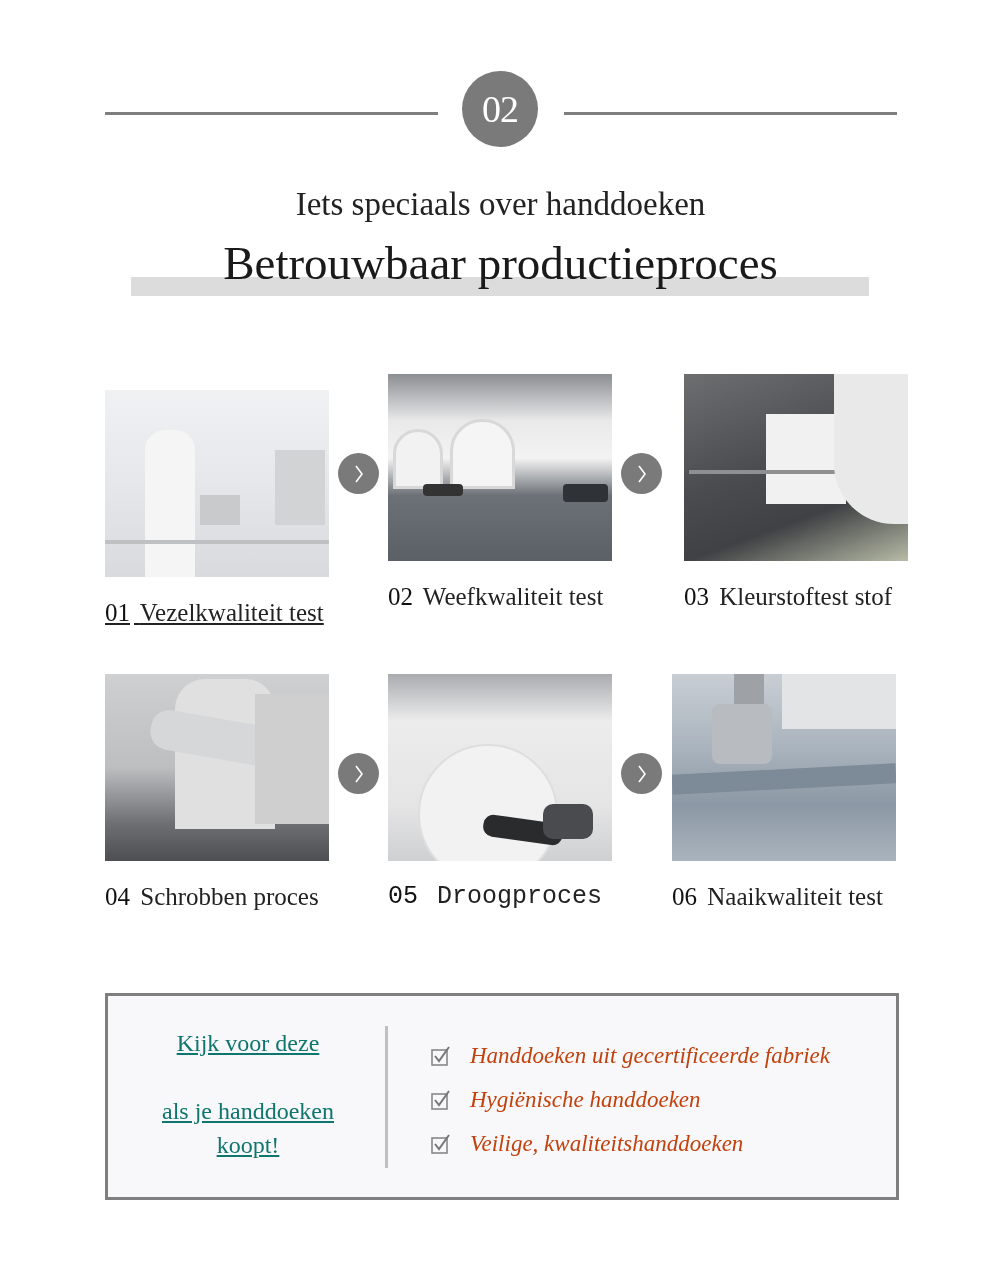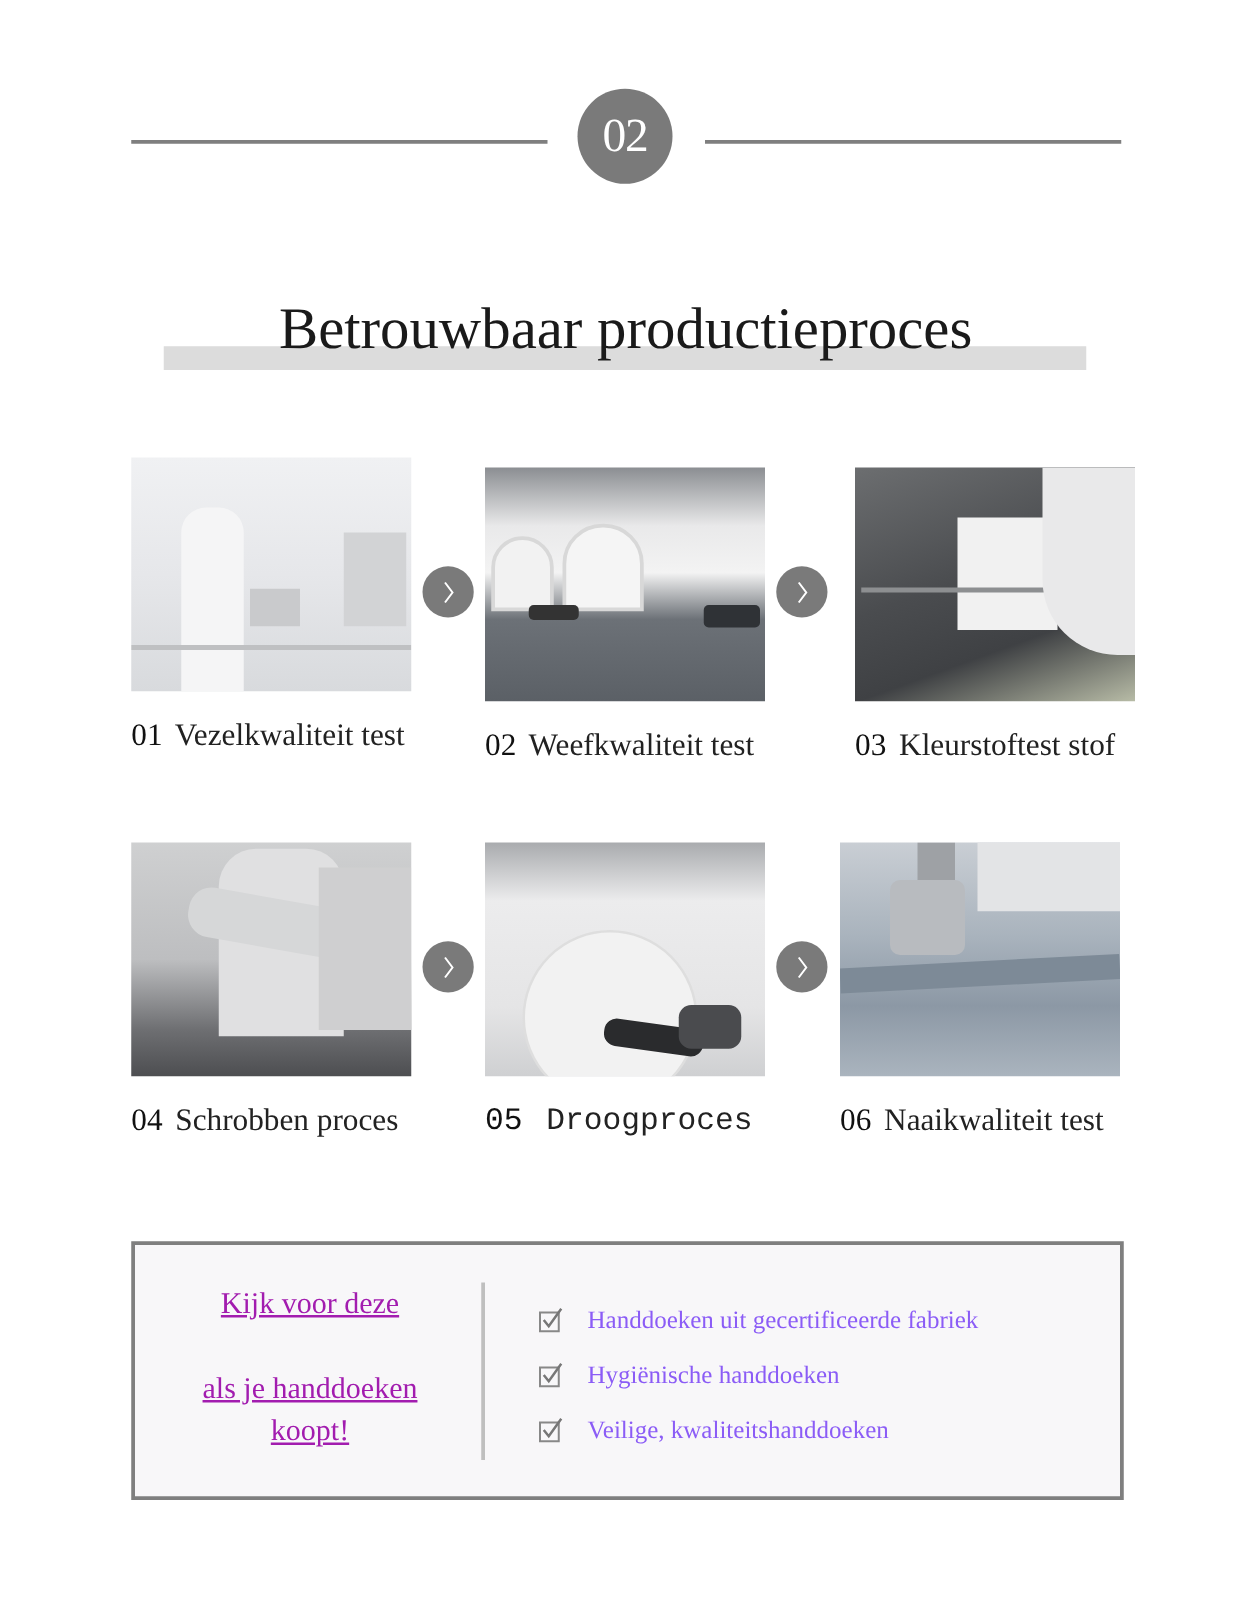--- a/index.html
+++ b/index.html
@@ -61,44 +61,45 @@
 
     
     .info-box {
       position: absolute; left: 105px; top: 993px; width: 794px; height: 207px;
       border: 3px solid #7f7f7f; background: #f8f7f9;
     }
     .info-left {
       position: absolute; left: 0; top: 30px; width: 280px;
       text-align: center; font-size: 24px; line-height: 34px;
     }
-    .info-left a { color: #a21caf; text-decoration: underline; margin-top: 23px; }
+    .info-left a { color: #0f766e; text-decoration: underline; margin-top: 23px; }
     .info-left .gap { height: 34px; }
     .info-divider {
       position: absolute; left: 277px; top: 30px; width: 3px; height: 142px; background: #bfbfbf;
     }
     .info-list { position: absolute; left: 322px; top: 38px; }
     .info-item {
-      display: flex; align-items: center; height: 44px; font-size: 20px; color: #8b5cf6;
+      display: flex; align-items: center; height: 44px; font-size: 23px; color: #c2410c; font-style: italic;
     }
     .check { width: 22px; height: 22px; margin-right: 18px; }
   </style>
 </head>
 <body>
 
 <div class="page">
 
   <div class="num-line left"></div>
   <div class="num-badge">02</div>
   <div class="num-line right"></div>
 
+  <div class="subtitle">Iets speciaals over handdoeken</div>
   <div class="title-bar"></div>
   <div class="title">Betrouwbaar productieproces</div>
 
-  <div class="step" style="left:105px; top:366px;">
+  <div class="step" style="left:105px; top:390px;text-decoration:underline;">
     <div class="photo ph1">
       <div class="shape" style="left:40px;top:40px;width:50px;height:147px;background:#f5f5f6;border-radius:20px 20px 0 0;"></div>
       <div class="shape" style="left:95px;top:105px;width:40px;height:30px;background:#c9cacc;"></div>
       <div class="shape" style="left:170px;top:60px;width:50px;height:75px;background:#d2d3d5;"></div>
       <div class="shape" style="left:0;top:150px;width:224px;height:4px;background:#bfc0c2;"></div>
     </div>
     <div class="caption">
       <span class="n">01</span>
       <span>Vezelkwaliteit test</span>
     </div>

